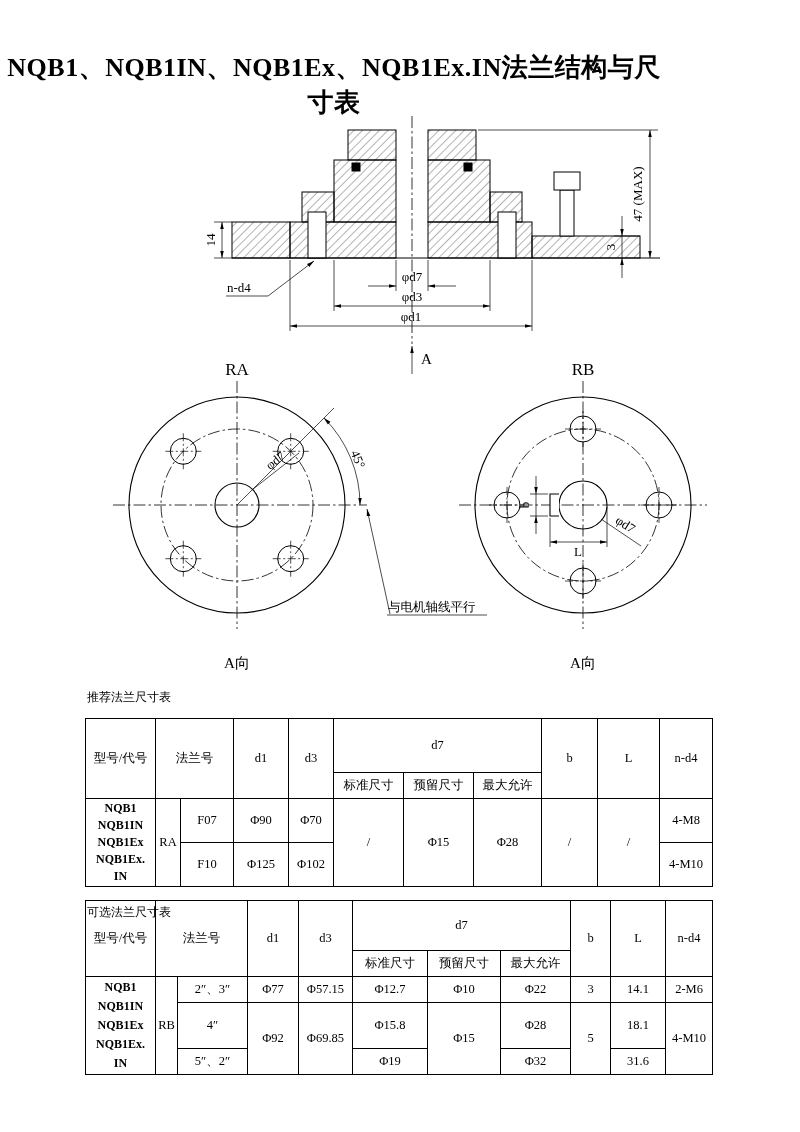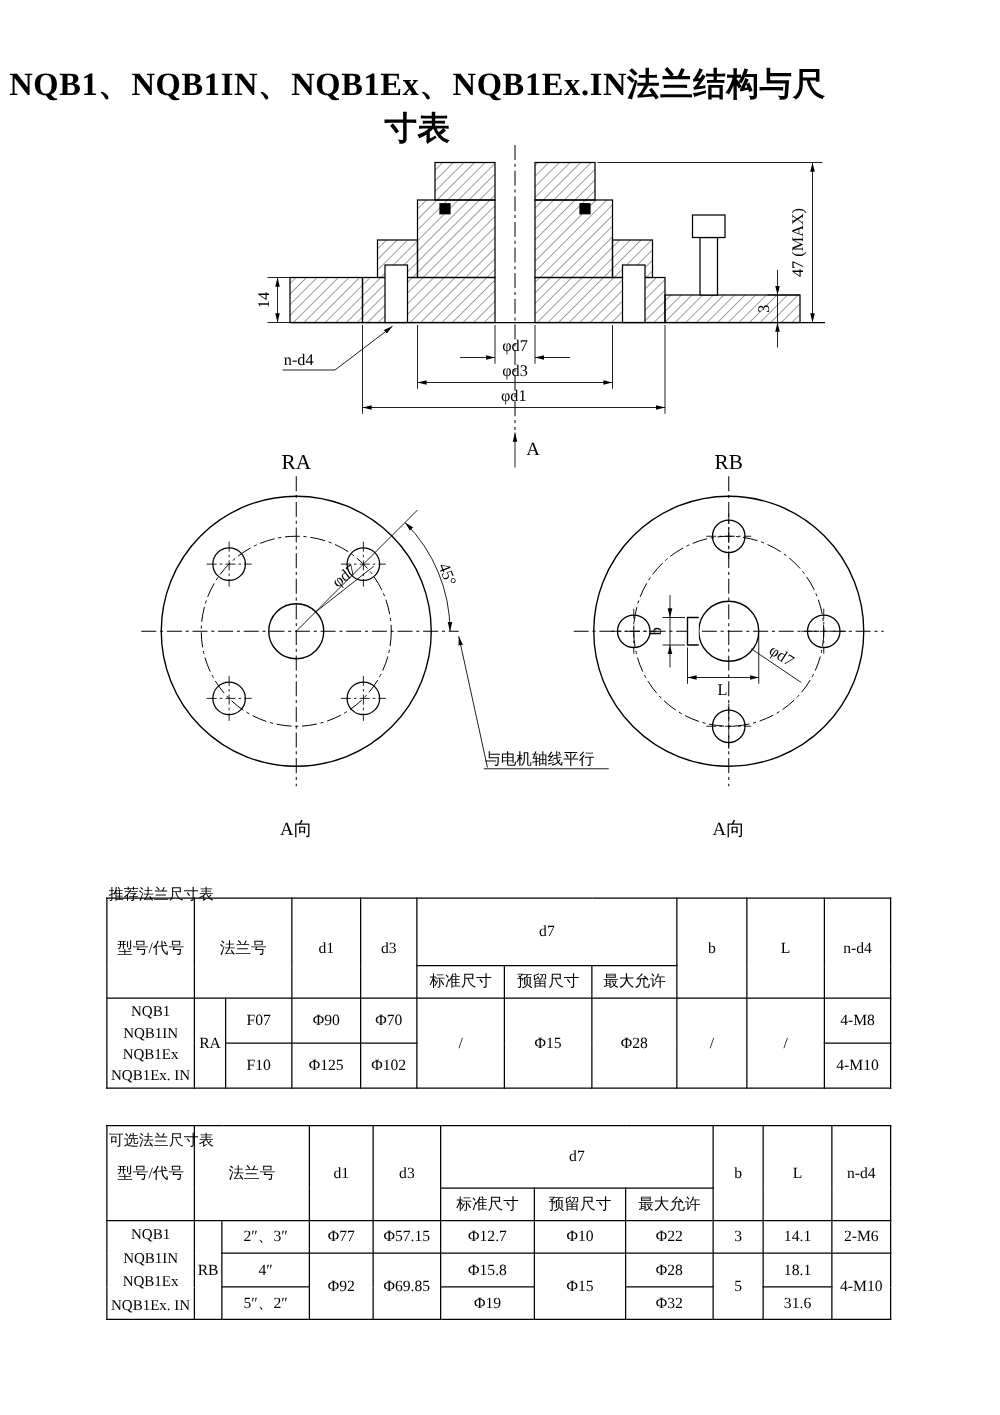--- a/index.html
+++ b/index.html
@@ -15,38 +15,38 @@
   svg.drawing{position:absolute;top:0;left:0;}
   svg text{fill:#000;stroke:none;font-family:"Liberation Serif","DejaVu Serif",serif;font-size:13px;}
   svg .thin{stroke-width:0.7;}
   svg .cl{stroke-dasharray:12 3 2.5 3;stroke-width:0.8;}
   svg .clthin{stroke-dasharray:8 2.5 2 2.5;stroke-width:0.7;}
   svg .vtitle{font-size:17px;}
   svg .vsub{font-size:15px;}
   svg .note{font-size:12.5px;}
 
   .tbl-caption{position:absolute;left:87px;font-size:12px;}
-  .cap1{top:707px;}
+  .cap1{top:689px;}
   .cap2{top:884px;margin-top:20px;}
   table.dims{
     position:absolute;left:85px;border-collapse:collapse;table-layout:fixed;
     width:628px;font-size:12.5px;
   }
   table.t1{top:718px;}
   table.t2{top:900px;}
   table.dims td{
     border:1px solid #000;text-align:center;vertical-align:middle;
     padding:1px 2px;overflow:hidden;
   }
   tr.hrow1-t1{height:54px;} tr.hrow2-t1{height:26px;}
   tr.drow-t1{height:36px;}
   tr.hrow1-t2{height:50px;} tr.hrow2-t2{height:26px;}
   tr.drow-t2{height:26px;}
   td.model-cell{text-align:left;padding-left:6px;}
-  td.model-cell div{line-height:17px;font-size:12px;}
+  td.model-cell div{line-height:17px;font-size:12px;font-weight:bold;}
   table.t2 td.model-cell div{line-height:19px;}
   td.left-cell{text-align:left;padding-left:7px;margin-top:32px;}
 </style>
 </head>
 <body>
 
 <h1 class="page-title">NQB1、NQB1IN、NQB1Ex、NQB1Ex.IN法兰结构与尺寸表</h1>
 
 <svg class="drawing" width="800" height="700" viewBox="0 0 800 700">
   <defs>

